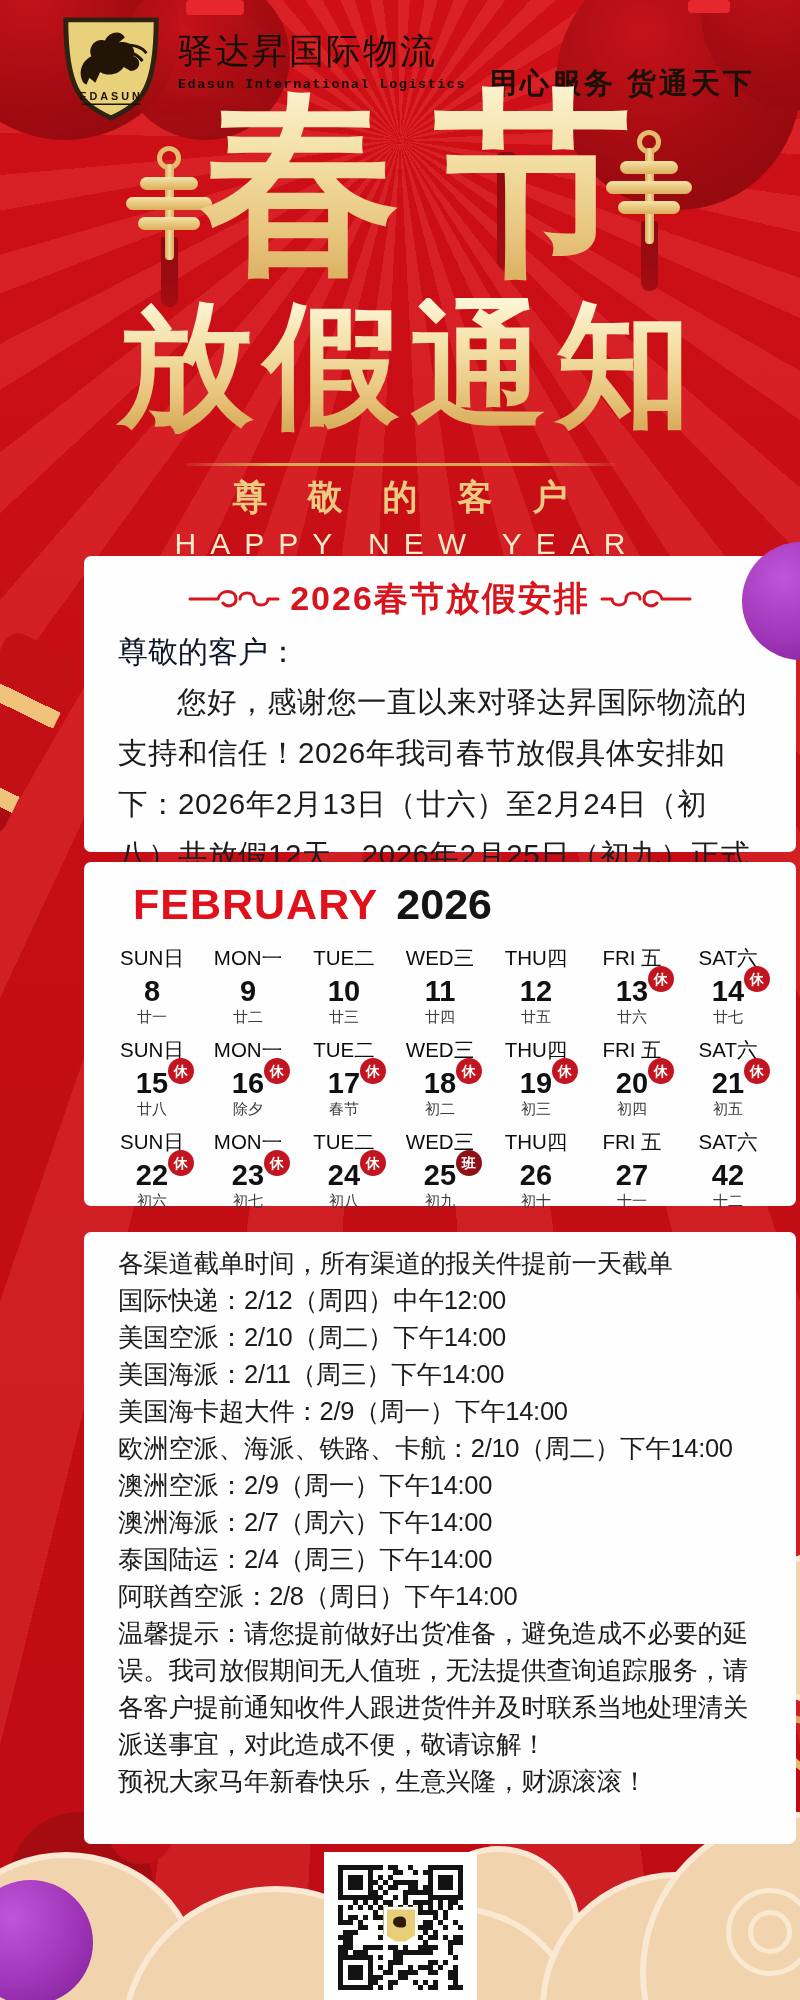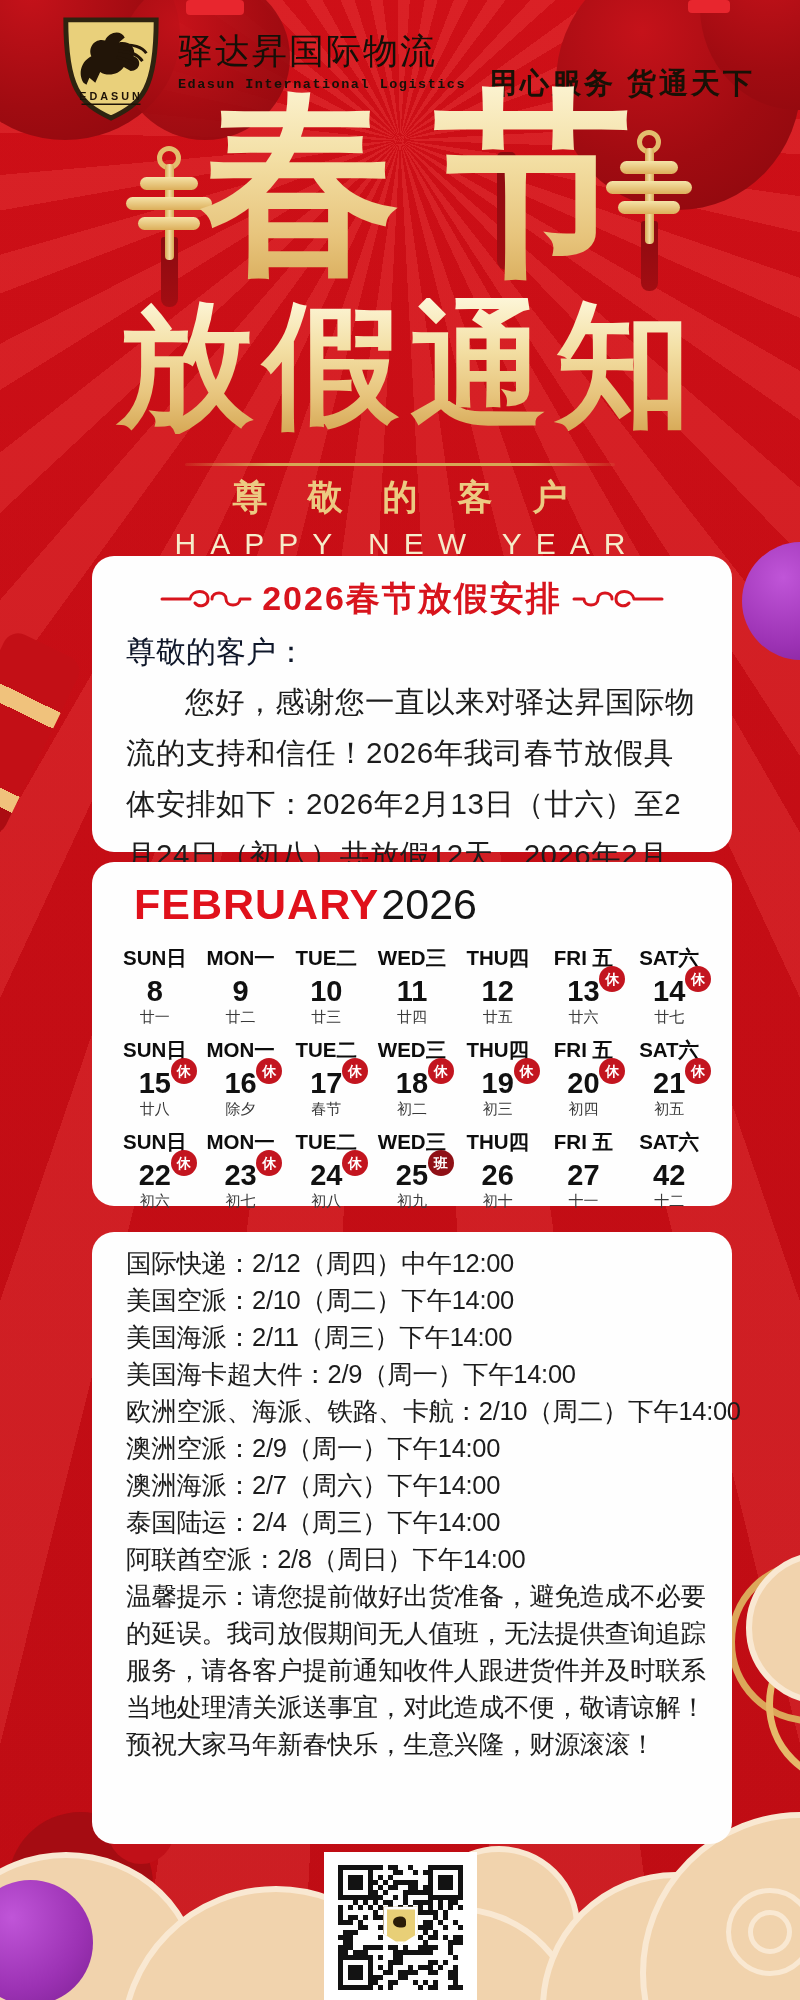--- a/index.html
+++ b/index.html
@@ -39,35 +39,35 @@
     -webkit-background-clip:text;background-clip:text;color:transparent;}
   .hero-t1{top:72px;font-size:198px;line-height:1.15;letter-spacing:34px;padding-left:34px;}
   .hero-t2{top:298px;font-size:136px;line-height:1.0;letter-spacing:10px;padding-left:10px;}
   .t-underline{position:absolute;left:185px;top:463px;width:430px;height:3px;border-radius:2px;z-index:2;
     background:linear-gradient(90deg,rgba(214,168,85,.1),#d6a855 20%,#d6a855 80%,rgba(214,168,85,.1));}
   .greet-cn{position:absolute;left:0;top:474px;width:100%;text-align:center;z-index:2;
     font-size:35px;font-weight:700;color:#ecca82;letter-spacing:40px;padding-left:40px;box-sizing:border-box;}
   .greet-en{position:absolute;left:0;top:527px;width:100%;text-align:center;z-index:2;
     font-size:30px;font-weight:500;color:#f6ecca;letter-spacing:14px;padding-left:14px;box-sizing:border-box;}
   
-  .card{position:absolute;left:92px;width:640px;background:#fefefe;border-radius:22px;z-index:2;box-sizing:border-box;}
+  .card{position:absolute;left:84px;width:712px;background:#fefefe;border-radius:7px;z-index:2;box-sizing:border-box;}
   .card1{top:556px;height:296px;padding:16px 34px 0;}
   .card1-titlerow{display:flex;align-items:center;justify-content:center;gap:10px;margin-top:4px;}
   .card1 h2{margin:0;font-size:34px;font-weight:800;color:#d8141d;letter-spacing:2px;}
   .flourish{flex:0 0 auto;}
   .salutation{margin:8px 0 0;font-size:30px;color:#0f172a;line-height:44px;}
   .body-text{margin:2px 0 0;font-size:29.5px;color:#1c1c1c;line-height:51px;text-indent:2em;letter-spacing:.5px;}
   
   .card2{top:862px;height:344px;padding:18px 20px 0;}
-  .cal-head{display:flex;align-items:baseline;gap:2px;margin-left:22px;}
+  .cal-head{display:flex;align-items:baseline;gap:18px;margin-left:29px;}
   .cal-month{font-size:43px;font-weight:800;color:#e0111b;letter-spacing:1px;}
-  .cal-year{font-size:43px;font-weight:400;color:#151515;}
+  .cal-year{font-size:43px;font-weight:700;color:#151515;}
   .cal-weeks{margin-top:8px;}
   .cal-row{display:grid;grid-template-columns:repeat(7,1fr);text-align:center;}
-  .cal-hdr .cal-cell{font-size:20.5px;font-weight:700;color:#0d0d0d;padding:7px 0 3px;}
+  .cal-hdr .cal-cell{font-size:20.5px;font-weight:400;color:#0d0d0d;padding:7px 0 3px;}
   .cal-days .cal-cell{padding-bottom:2px;}
   .num-wrap{position:relative;display:inline-block;font-size:29px;font-weight:600;color:#111;line-height:32px;}
   .badge{position:absolute;left:99%;top:-9px;width:26px;height:26px;border-radius:50%;
     background:#c3151f;color:#fff;font-size:14px;font-weight:600;line-height:26px;text-align:center;}
   .badge.work{background:#8f1016;}
   .lunar{font-size:15px;color:#3a3a3a;line-height:20px;}
   
   .card3{top:1232px;height:612px;padding:13px 26px 0 34px;}
   .card3 p{margin:0;font-size:25.5px;color:#1c1c1c;line-height:37px;letter-spacing:-.3px;}
   .card3 p.nowrap{white-space:nowrap;}
@@ -215,20 +215,21 @@
           <div class="cal-cell"><span class="num-wrap">24<span class="badge">休</span></span><div class="lunar">初八</div></div>
           <div class="cal-cell"><span class="num-wrap">25<span class="badge work">班</span></span><div class="lunar">初九</div></div>
           <div class="cal-cell"><span class="num-wrap">26</span><div class="lunar">初十</div></div>
           <div class="cal-cell"><span class="num-wrap">27</span><div class="lunar">十一</div></div>
           <div class="cal-cell"><span class="num-wrap">42</span><div class="lunar">十二</div></div>
         </div>
       </div>
   </section>
 
   <section class="card card3">
+    <p class="nowrap">各渠道截单时间，所有渠道的报关件提前一天截单</p>
     <div id="cutoff-lines">
         <p class="nowrap">国际快递：2/12（周四）中午12:00</p>
         <p class="nowrap">美国空派：2/10（周二）下午14:00</p>
         <p class="nowrap">美国海派：2/11（周三）下午14:00</p>
         <p class="nowrap">美国海卡超大件：2/9（周一）下午14:00</p>
         <p class="nowrap">欧洲空派、海派、铁路、卡航：2/10（周二）下午14:00</p>
         <p class="nowrap">澳洲空派：2/9（周一）下午14:00</p>
         <p class="nowrap">澳洲海派：2/7（周六）下午14:00</p>
         <p class="nowrap">泰国陆运：2/4（周三）下午14:00</p>
         <p class="nowrap">阿联酋空派：2/8（周日）下午14:00</p>

